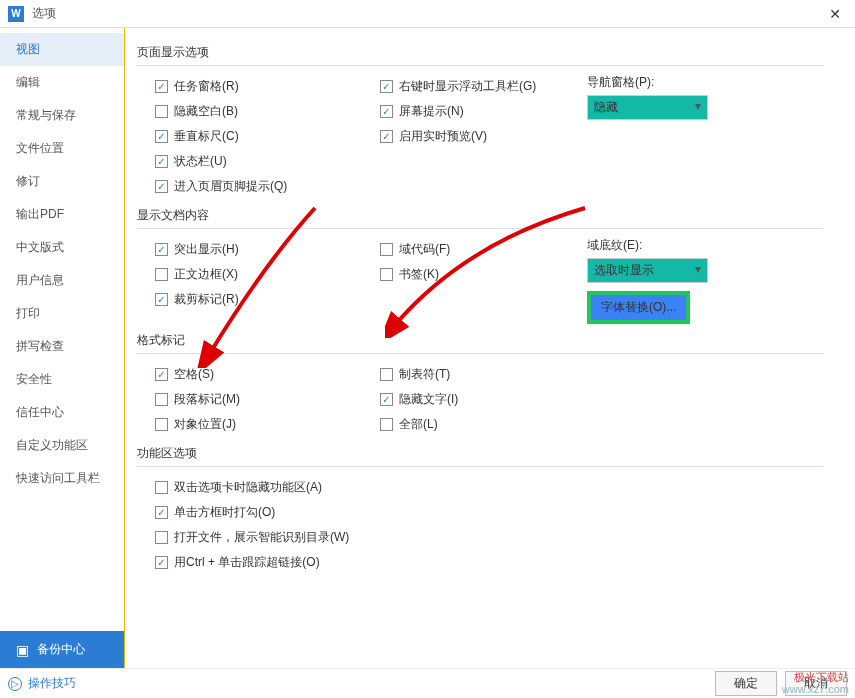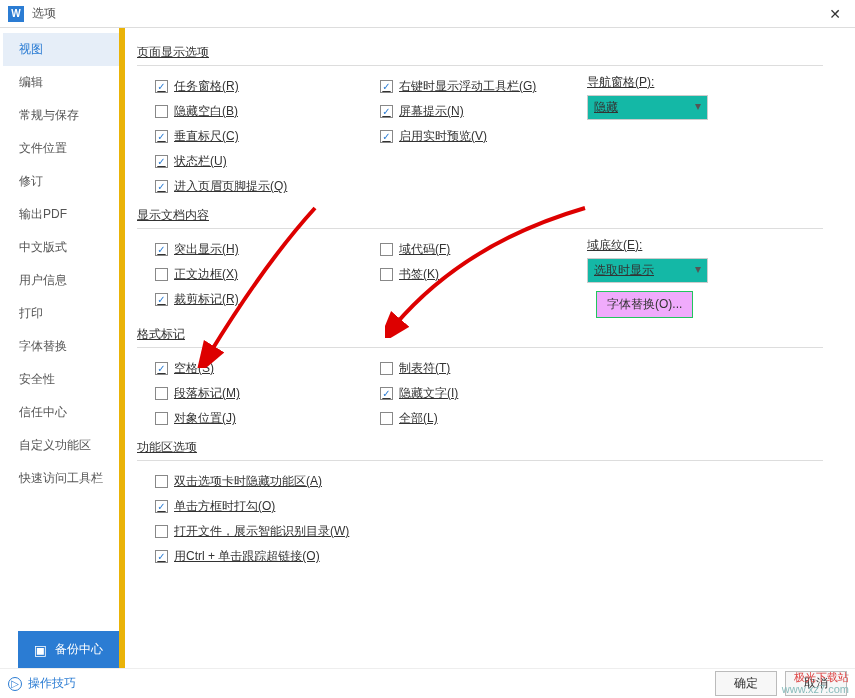--- a/index.html
+++ b/index.html
@@ -29,44 +29,43 @@
       margin-right: 8px;
     }
     .titlebar .title { flex: 1; color: #555; }
     .titlebar .close {
       width: 24px; height: 24px; display:flex; align-items:center; justify-content:center;
       cursor:pointer; font-size: 14px;
     }
     .main { display: flex; height: 640px; }
     .sidebar {
       width: 125px;
-      border-right: 6px solid #eab308;
+      border-right: 1px solid #eab308;
       padding-top: 5px;
-      display: flex; flex-direction: column; align-items: flex-end;
+      display: flex; flex-direction: column;
     }
     .sidebar-item {
       padding: 8px 16px;
       cursor: pointer;
       color: #555;
     }
     .sidebar-item.active { background: #e6eef8; color: #2b7cd3; }
     .sidebar-spacer { flex: 1; }
     .backup-btn {
       background: #2b7cd3; color: #fff;
       padding: 10px 16px;
       display: flex; align-items: center; gap: 8px;
       cursor: pointer;
     }
     .backup-btn .icon { font-size: 14px; }
     .content {
       flex: 1;
       padding: 16px 32px 0 12px;
       position: relative;
       overflow: hidden;
-      text-decoration: underline;
     }
     .section { margin-bottom: 8px; }
     .section-title {
       color: #333;
       border-bottom: 1px solid #ddd;
       padding-bottom: 4px;
       margin-bottom: 8px;
     }
     .row { display: flex; }
     .col { width: 225px; }
@@ -91,27 +90,26 @@
       padding: 3px 20px 3px 6px;
       width: 121px;
       position: relative;
       background: #14b8a6;
       cursor: pointer;
     }
     .dropdown::after {
       content: "▾"; position: absolute; right: 6px; top: 3px; color: #555;
     }
     .btn-small {
-      border: 1px solid #22c55e;
+      border: 4px solid #22c55e;
       padding: 4px 10px;
-      background: #f0abfc;
+      background: #3b82f6;
       cursor: pointer;
       display: inline-block;
       margin-top: 8px;
-      margin-left: 9px;
     }
     .arrow {
       position: absolute;
       pointer-events: none;
     }
     .arrow svg { display: block; }
     .bottom-bar {
       position: absolute;
       bottom: 0; left: 0; right: 0;
       height: 30px;
@@ -162,21 +160,21 @@
     <div id="sidebar-list">
         <div class="sidebar-item active">视图</div>
         <div class="sidebar-item">编辑</div>
         <div class="sidebar-item">常规与保存</div>
         <div class="sidebar-item">文件位置</div>
         <div class="sidebar-item">修订</div>
         <div class="sidebar-item">输出PDF</div>
         <div class="sidebar-item">中文版式</div>
         <div class="sidebar-item">用户信息</div>
         <div class="sidebar-item">打印</div>
-        <div class="sidebar-item">字体替换</div>
+        <div class="sidebar-item">拼写检查</div>
         <div class="sidebar-item">安全性</div>
         <div class="sidebar-item">信任中心</div>
         <div class="sidebar-item">自定义功能区</div>
         <div class="sidebar-item">快速访问工具栏</div>
       </div>
     <div class="sidebar-spacer"></div>
     <div class="backup-btn">
       <span class="icon">▣</span>
       <span>备份中心</span>
     </div>

